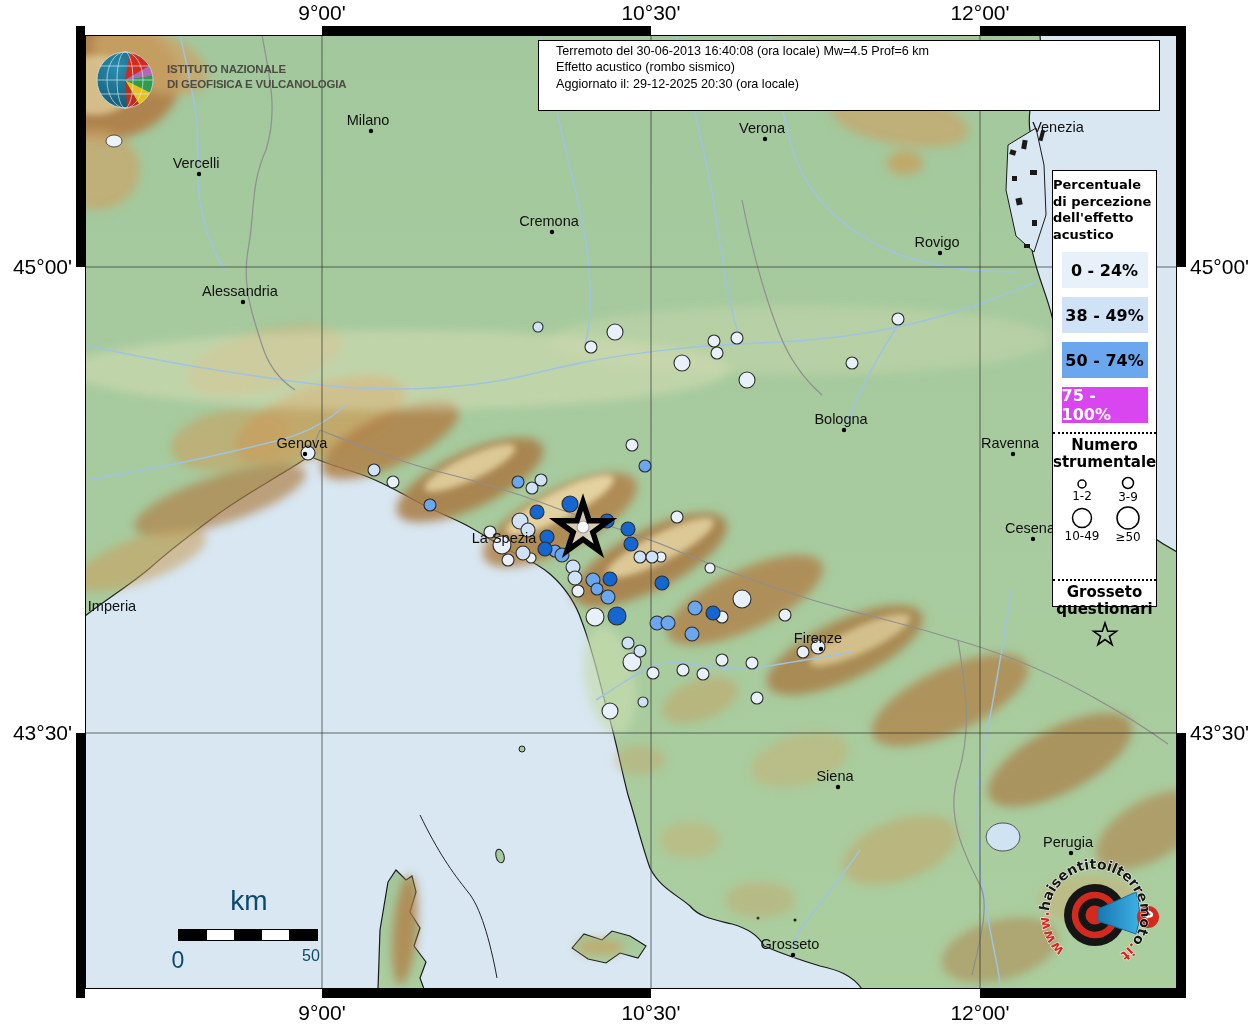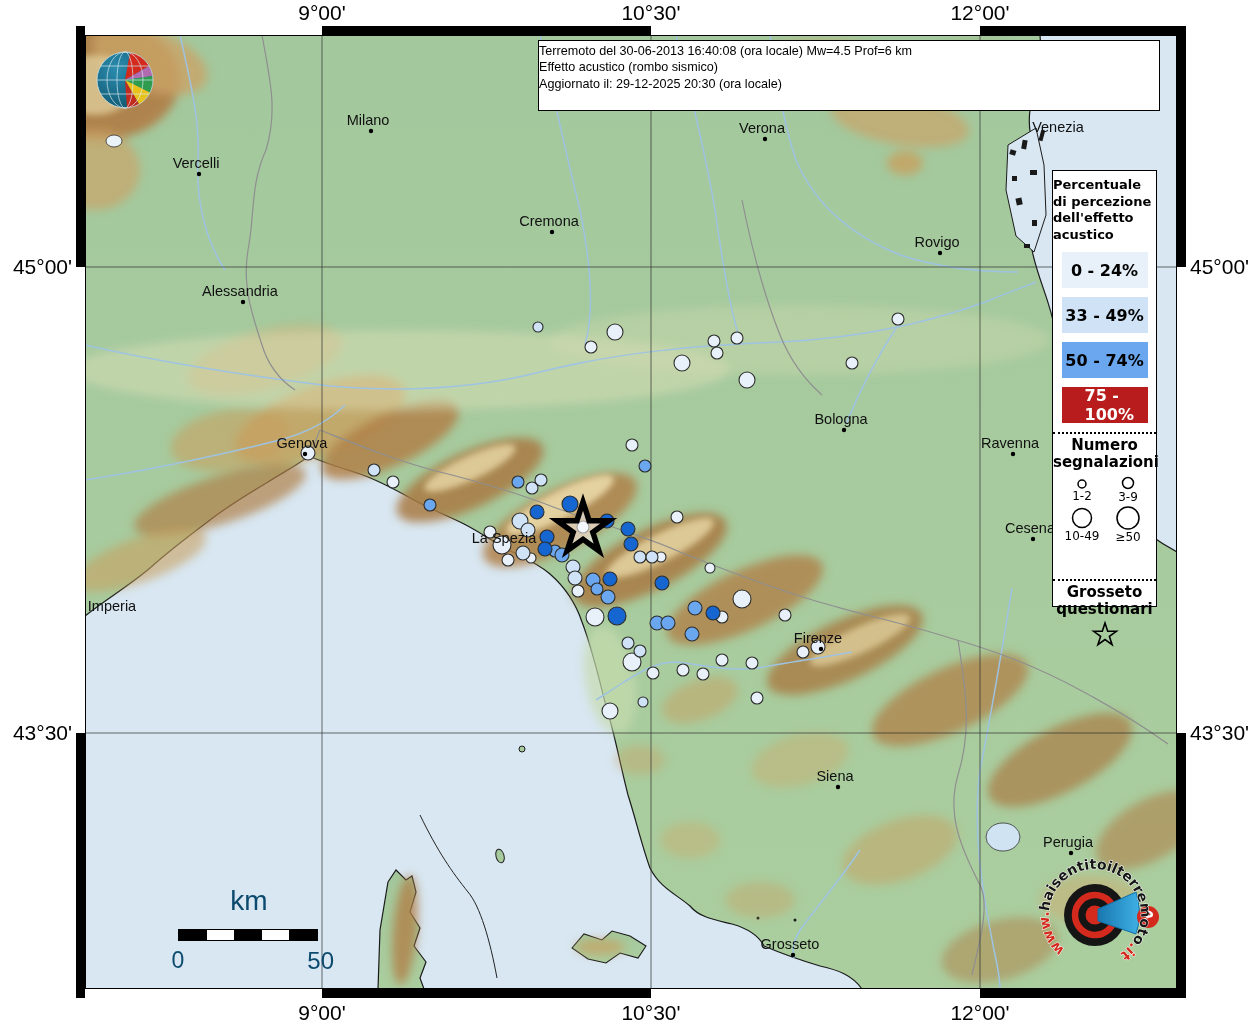--- a/index.html
+++ b/index.html
@@ -15,21 +15,21 @@
   .bseg.black{background:#000;}
   .bseg.white{background:#fff;}
   .corner{position:absolute;width:9px;height:9px;background:#000;}
   
   .axlab{position:absolute;font-size:21px;color:#000;white-space:nowrap;}
   .axlab.top,.axlab.bottom{width:90px;text-align:center;}
   .axlab.left{width:70px;text-align:right;}
   .axlab.right{width:80px;text-align:left;}
   
   #title-box{position:absolute;left:538px;top:40px;width:622px;height:71px;background:#fff;
-             border:1.6px solid #000;padding:2px 0;font-size:12.6px;line-height:16.4px;color:#000;}
+             border:1.6px solid #000;padding:2px 17px;font-size:12.6px;line-height:16.4px;color:#000;}
   
   #ingv{position:absolute;left:93px;top:48px;width:330px;height:64px;}
   #ingv .txt{position:absolute;left:74px;top:14px;font-size:11.5px;font-weight:bold;
              color:#4c4c44;letter-spacing:-0.2px;line-height:15px;white-space:nowrap;}
   
   #legend{position:absolute;left:1052px;top:170px;width:105px;height:437px;background:#fff;
           border:1.6px solid #000;font-family:"DejaVu Sans",sans-serif;color:#000;}
   .lg-title{font-size:13px;font-weight:bold;line-height:16.5px;margin-top:6px;}
   .lg-swatches{margin-top:8px;}
   .lg-swatch{width:86px;height:36px;margin:9px auto 0 auto;display:flex;align-items:center;
@@ -37,21 +37,21 @@
   .lg-div{border-top:2px dotted #000;margin-top:9px;}
   .lg-sub{font-size:15px;font-weight:bold;text-align:center;line-height:16.5px;margin-top:3px;}
   #count-svg{display:block;margin:0 auto;}
   #legend-star{display:block;margin:2px auto 0 auto;}
   
   #scalebar{position:absolute;left:160px;top:885px;width:180px;height:95px;color:#0c4a6e;}
   #sb-km{position:absolute;left:0;top:0;width:178px;text-align:center;font-size:28px;}
   .sb-bar{position:absolute;left:18px;top:44px;width:140px;height:12px;border:1.6px solid #000;display:flex;}
   .sb-seg{flex:1 0 auto;height:100%;}
   #sb-0{position:absolute;left:4px;top:62px;width:28px;text-align:center;font-size:23px;}
-  #sb-50{position:absolute;left:142px;top:62px;width:32px;text-align:right;font-size:24px;}
+  #sb-50{position:absolute;left:142px;top:62px;width:32px;text-align:left;font-size:16px;}
 </style>
 </head>
 <body>
 
 <div class="stage">
 
   <svg id="map-svg" viewBox="85 35 1092 954">
     <defs>
       <filter id="blur5" x="-40%" y="-40%" width="180%" height="180%">
           <feGaussianBlur stdDeviation="5"></feGaussianBlur>
@@ -378,39 +378,43 @@
         <path d="M0,0 L25,12.5 A28 28 0 0 1 14,24.2 Z" fill="#e8c21a"></path>
         <path d="M0,0 L14,24.2 A28 28 0 0 1 2,27.9 Z" fill="#c42b1f"></path>
       </g>
       <g fill="none" stroke="#d8ecf2" stroke-width=".8" opacity=".85">
         <circle r="28"></circle>
         <ellipse rx="18" ry="28"></ellipse>
         <ellipse rx="8" ry="28"></ellipse>
         <path d="M-24,-14 H24 M-28,0 H28 M-24,14 H24"></path>
       </g>
     </svg>
+    <div class="txt">
+      <div>ISTITUTO NAZIONALE</div>
+      <div>DI GEOFISICA E VULCANOLOGIA</div>
+    </div>
   </div>
 
   <div id="legend">
     <div class="lg-title">
       <div>Percentuale</div>
       <div>di percezione</div>
       <div>dell'effetto</div>
       <div>acustico</div>
     </div>
     <div class="lg-swatches">
       <div class="lg-swatch" style="background: rgb(232, 241, 250); color: rgb(0, 0, 0);">0 - 24%</div>
-      <div class="lg-swatch" style="background: rgb(207, 226, 246); color: rgb(0, 0, 0);">33 - 49%</div>
+      <div class="lg-swatch" style="background: rgb(207, 226, 246); color: rgb(0, 0, 0);">38 - 49%</div>
       <div class="lg-swatch" style="background: rgb(107, 167, 238); color: rgb(0, 0, 0);">50 - 74%</div>
-      <div class="lg-swatch" style="background: #b91c1c; color: rgb(255, 255, 255); padding-left: 23px;">75 - 100%</div>
+      <div class="lg-swatch" style="background: #d946ef; color: rgb(255, 255, 255);">75 - 100%</div>
     </div>
     <div class="lg-div"></div>
     <div class="lg-sub">
       <div>Numero</div>
-      <div>segnalazioni</div>
+      <div>strumentale</div>
     </div>
     <svg id="count-svg" width="100" height="100">
         <circle cx="27" cy="14" r="4" fill="#fff" stroke="#000" stroke-width="1.5"></circle>
         <text x="27" y="30" text-anchor="middle" font-size="12" fill="#000" font-family="DejaVu Sans,sans-serif">1-2</text>
         <circle cx="73" cy="13" r="5.5" fill="#fff" stroke="#000" stroke-width="1.5"></circle>
         <text x="73" y="30.5" text-anchor="middle" font-size="12" fill="#000" font-family="DejaVu Sans,sans-serif">3-9</text>
         <circle cx="27" cy="48" r="9.5" fill="#fff" stroke="#000" stroke-width="1.5"></circle>
         <text x="27" y="69.5" text-anchor="middle" font-size="12" fill="#000" font-family="DejaVu Sans,sans-serif">10-49</text>
         <circle cx="73" cy="48" r="11" fill="#fff" stroke="#000" stroke-width="1.5"></circle>
         <text x="73" y="71" text-anchor="middle" font-size="12" fill="#000" font-family="DejaVu Sans,sans-serif">≥50</text>

